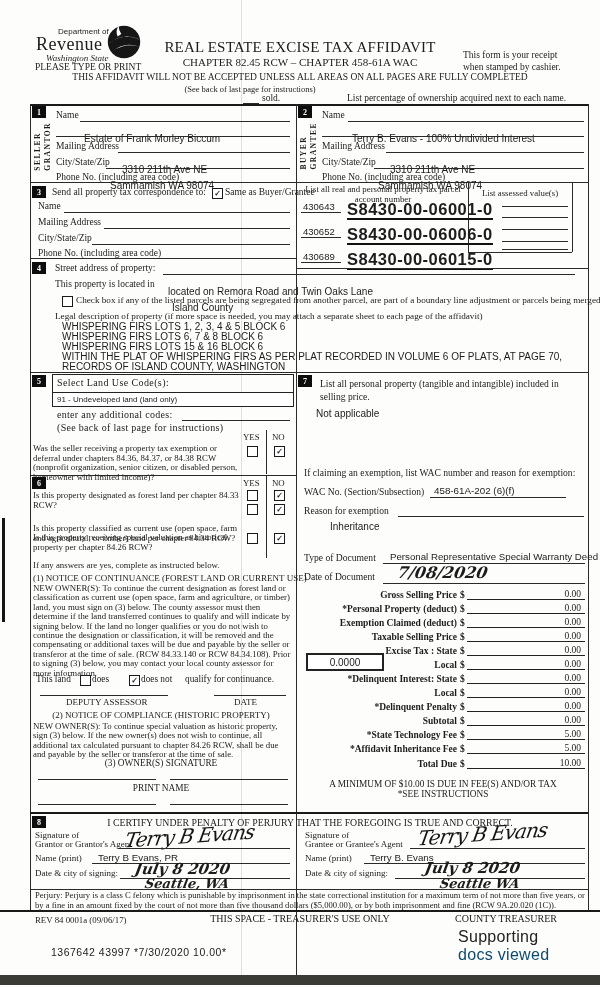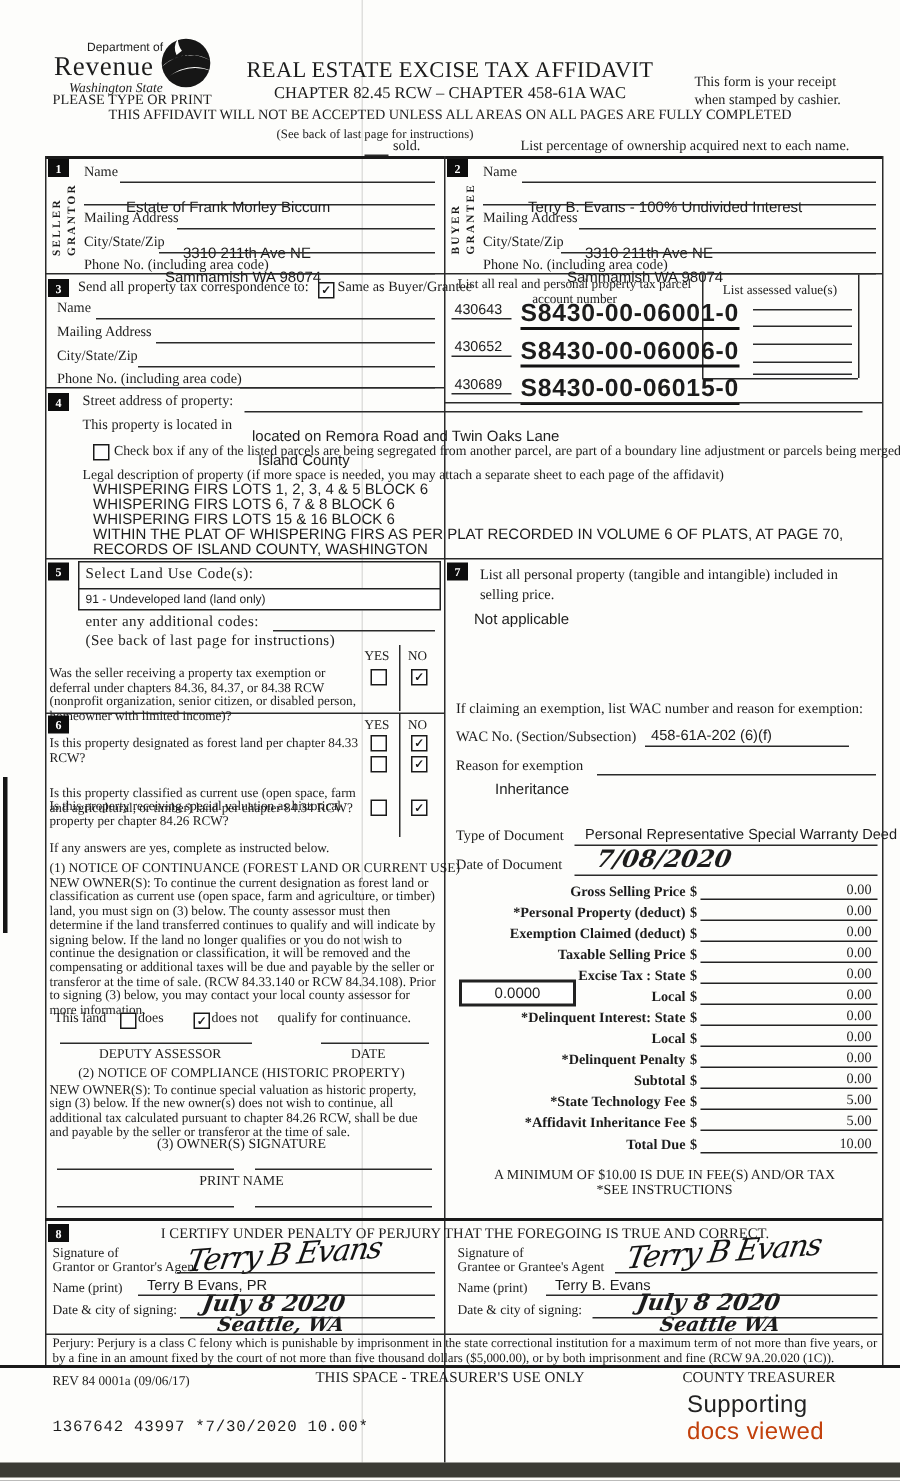--- a/index.html
+++ b/index.html
@@ -1,21 +1,21 @@
 <!DOCTYPE html>
 <html><head>
 <meta charset="utf-8">
 <style>
   html,body{margin:0;padding:0;background:#888;}
   .page{position:relative;width:600px;height:987px;background:#fdfdfb;overflow:hidden;
         font-family:"Liberation Serif",serif;color:#1c1c1c;}
   .abs{position:absolute;white-space:nowrap;}
   .serif{font-family:"Liberation Serif",serif;}
   .sans{font-family:"Liberation Sans",sans-serif;}
-  .mono{font-family:Liberation Mono, monospace;}
+  .mono{font-family:Liberation Sans, sans-serif;margin-left:16px;}
   .b{font-weight:normal;}
   .hl{position:absolute;height:0;border-top:1px solid #2a2a2a;}
   .hl2{position:absolute;height:0;border-top:2px solid #1a1a1a;}
   .vl{position:absolute;width:0;border-left:1px solid #2a2a2a;}
   .badge{position:absolute;width:14px;height:12px;background:#0d0d0d;color:#fff;
          font:bold 8px "Liberation Serif",serif;display:flex;align-items:center;justify-content:center;}
   .cb{display:inline-flex;width:9px;height:9px;border:1px solid #1a1a1a;background:#fff;
       align-items:center;justify-content:center;font:bold 8px "Liberation Sans",sans-serif;
       vertical-align:-1px;line-height:1;}
   .vert{position:absolute;display:flex;gap:1px;}
@@ -378,17 +378,17 @@
   <div class="abs hand" style="left:440px;top:876px;font-size:13px;font-weight:bold">Seattle WA</div>
 
   <div class="hl" style="left:30px;top:889px;width:558px"></div>
   <div class="abs wrap serif" style="left:35px;top:891px;width:552px;font-size:8.6px;line-height:9.8px"><span class="b">Perjury:</span><span> Perjury is a class C felony which is punishable by imprisonment in the state correctional institution for a maximum term of not more than five years, or by a fine in an amount fixed by the court of not more than five thousand dollars ($5,000.00), or by both imprisonment and fine (RCW 9A.20.020 (1C)).</span></div>
 
   <div class="hl2" style="left:0px;top:910px;width:600px"></div>
   <div class="abs serif" style="left:35px;top:915px;font-size:8.8px">REV 84 0001a (09/06/17)</div>
   <div class="abs serif b" style="left:175px;top:913px;width:250px;text-align:center;font-size:10px">THIS SPACE - TREASURER'S USE ONLY</div>
   <div class="abs serif b" style="left:455px;top:913px;font-size:10px">COUNTY TREASURER</div>
   <div class="abs sans" style="left:458px;top:928px;font-size:16px;letter-spacing:.3px;color:#222">Supporting</div>
-  <div class="abs sans" style="left:458px;top:946px;font-size:16px;letter-spacing:.3px;color:#c2410c">docs viewed</div>
+  <div class="abs sans" style="left:458px;top:946px;font-size:16px;letter-spacing:.3px;color:#0c4a6e">docs viewed</div>
   <div class="abs mono" style="left:35px;top:946px;font-size:10.5px;letter-spacing:.5px">1367642 43997 *7/30/2020 10.00*</div>
 
   <div class="abs" style="left:0;top:975px;width:600px;height:10px;background:#3b3b35"></div>
 </div>
 
 </body></html>

